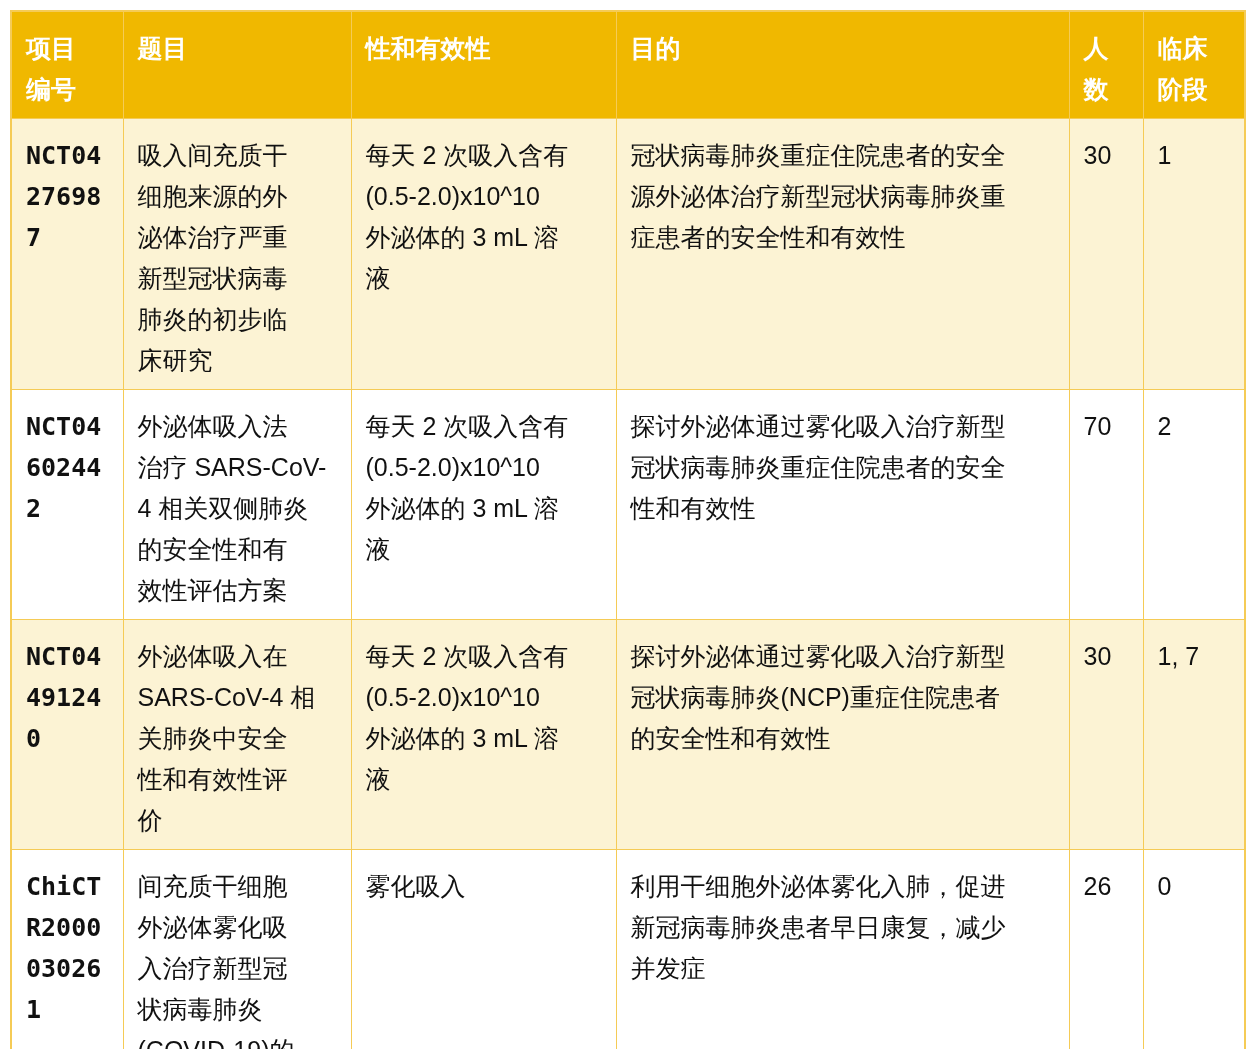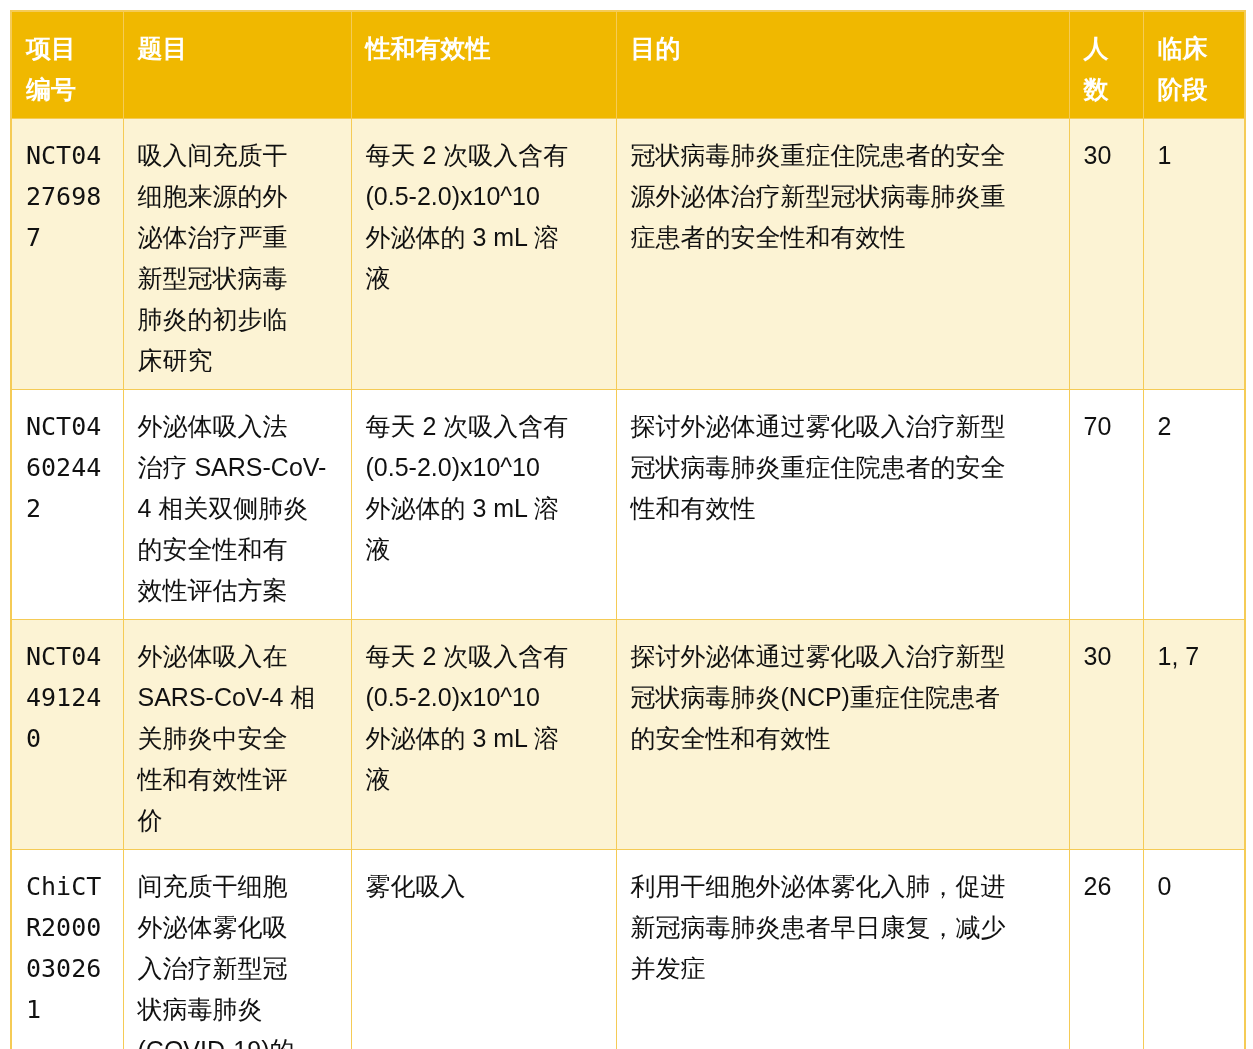--- a/index.html
+++ b/index.html
@@ -44,21 +44,21 @@
     border-color:var(--header-bg);
     height:97px;
     padding-top:10px;
   }
   tbody tr:nth-child(odd) td{background:var(--row-alt-bg);}
   tbody tr:nth-child(even) td{background:#FFFFFF;}
   tr.r1 td{height:248px;}
   tr.r2 td{height:212px;}
   tr.r3 td{height:216px;}
   tr.r4 td{height:252px;}
-  td.c-id{font-weight:normal;font-family:"DejaVu Sans Mono","Liberation Mono",monospace;font-size:24px;}
+  td.c-id{font-weight:bold;font-family:"DejaVu Sans Mono","Liberation Mono",monospace;font-size:24px;}
 </style>
 </head>
 <body>
 
 <div class="page">
   <table class="trials">
     <colgroup>
       <col style="width:112px">
       <col style="width:228px">
       <col style="width:265px">

